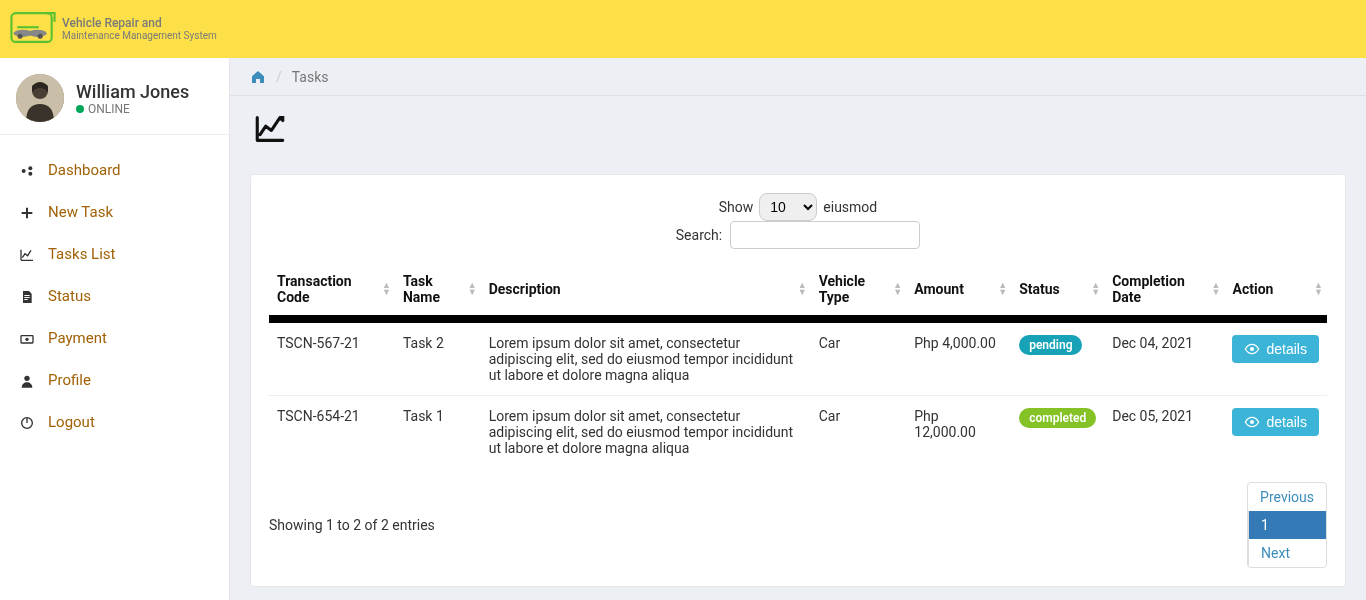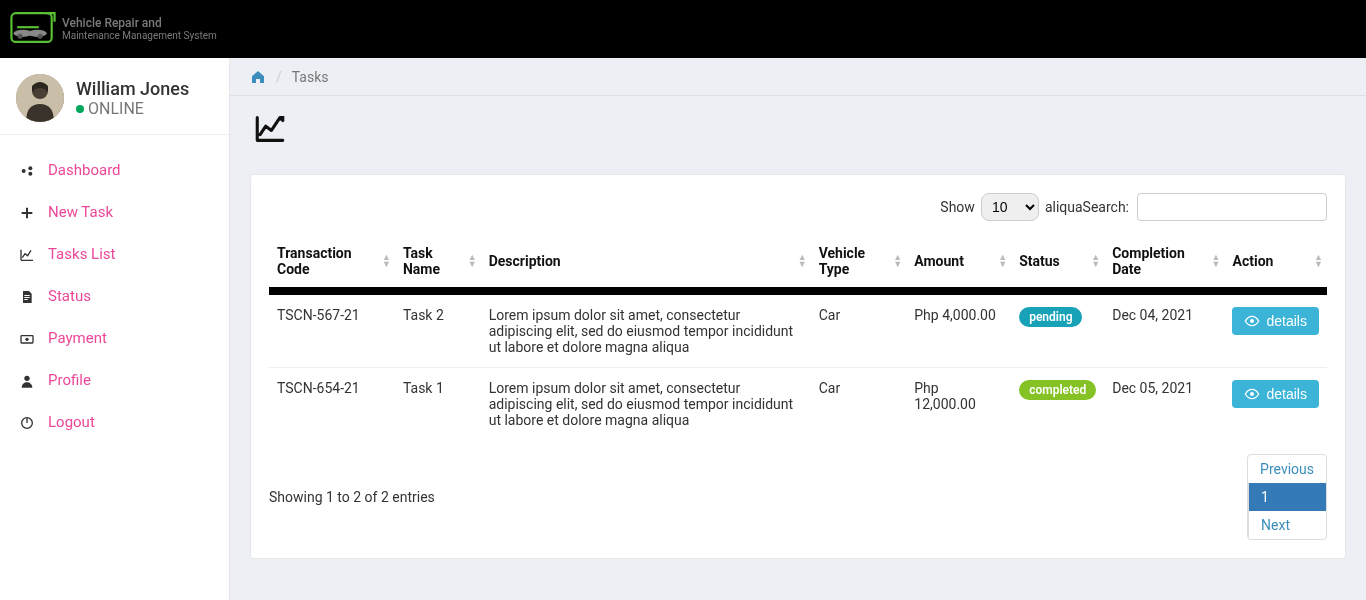--- a/index.html
+++ b/index.html
@@ -1,60 +1,60 @@
 <!DOCTYPE html>
 <html><head>
 <meta charset="utf-8">
 <style>
 * { box-sizing: border-box; margin: 0; padding: 0; }
 body { font-family: -apple-system, BlinkMacSystemFont, "Segoe UI", Roboto, "Helvetica Neue", Arial, sans-serif; font-size: 14px; color: #333; background: #ecf0f5; width: 1366px; height: 600px; overflow: hidden; }
 
 
-.topbar { background: #000000; height: 58px; display: flex; align-items: center; padding: 0 10px; }
+.topbar { background: #fde047; height: 58px; display: flex; align-items: center; padding: 0 10px; }
 .logo-wrap { display: flex; align-items: center; gap: 6px; }
 .logo-svg { width: 46px; height: 36px; }
 .brand-text { display: flex; flex-direction: column; line-height: 1.1; }
 .brand-line1 { color: #7a7a7a; font-size: 12px; font-weight: 500; }
 .brand-line2 { color: #7a7a7a; font-size: 10px; }
 
 
 .main { display: flex; height: 596px; }
 .sidebar { width: 230px; background: #fff; border-right: 1px solid #e7e7e7; }
 .content { flex: 1; padding: 0; overflow: auto; }
 
 
 .user-panel { padding: 16px 16px 12px 16px; display: flex; align-items: center; gap: 12px; border-bottom: 1px solid #eee; }
 .avatar { width: 48px; height: 48px; border-radius: 50%; background: linear-gradient(135deg,#b8a890,#6b5e4a); display:flex; align-items:center; justify-content:center; overflow:hidden; }
 .avatar svg { width: 48px; height: 48px; }
 .user-info { display:flex; flex-direction:column; }
 .user-name { font-size: 18px; font-weight: 500; color: #333; }
-.user-status { font-size: 16px; color: #777; display:flex; align-items:center; gap:4px; }
+.user-status { font-size: 12px; color: #777; display:flex; align-items:center; gap:4px; }
 .status-dot { width:8px; height:8px; background:#3c763d; border-radius:50%; display:inline-block; background:#00a65a; }
 
 
 .nav { list-style:none; padding: 14px 0; }
 .nav li { }
-.nav a { display:flex; align-items:center; gap:12px; padding: 12px 18px; color:#ec4899; text-decoration:none; font-size:15px; }
+.nav a { display:flex; align-items:center; gap:12px; padding: 12px 18px; color:#a16207; text-decoration:none; font-size:15px; }
 .nav .icon { width:18px; text-align:center; color:#333; }
 
 
 .breadcrumb { background: #ecf0f5; padding: 10px 20px; border-bottom: 1px solid #e0e0e0; display:flex; align-items:center; gap:10px; color:#777; font-size:14px; }
 .breadcrumb .home { color:#3c8dbc; }
 .breadcrumb .sep { color:#ccc; }
 
 
 .page-header { padding: 16px 20px 10px 20px; display:flex; align-items:center; gap:14px; }
 .page-header .ph-icon { font-size:32px; }
 .page-header h1 { font-size: 34px; font-weight: 500; color:#111; }
 
 
 .card { background:#fff; margin: 10px 20px; border-radius:4px; padding: 18px 18px 18px 18px; border:1px solid #e7e7e7; }
 
 
-.dt-top { display:flex; justify-content:flex-end; align-items:center; margin-bottom: 14px; font-size:14px; color:#333; }
+.dt-top { display:flex; justify-content:flex-end; align-items:center; margin-bottom: 14px; font-size:14px; color:#333;flex-direction:column; }
 .dt-len { display:flex; align-items:center; gap:6px; }
 .dt-len select { padding:4px 6px; border:1px solid #ccc; border-radius:8px; font-size:14px; }
 .dt-search { display:flex; align-items:center; gap:8px; }
 .dt-search input { padding:5px 8px; border:1px solid #ccc; border-radius:4px; width:190px; font-size:14px; }
 
 
 table.dt { width:100%; border-collapse:collapse; }
 table.dt thead th { text-align:left; font-weight:700; font-size:14px; padding:10px 8px; border-bottom:8px solid #000000; color:#111; position:relative; }
 table.dt tbody td { padding:12px 8px; border-top:1px solid #eee; vertical-align: top; font-size:14px; color:#333; }
 .sort-icons { position:absolute; right:4px; top:50%; transform:translateY(-50%); display:flex; flex-direction:column; font-size:9px; line-height:7px; color:#bbb; }
@@ -205,21 +205,21 @@
             <path d="M19 4l2 0 0 2" stroke="#111" stroke-width="2.2" fill="none"></path>
           </svg>
       </span>
     </div>
 
     <div class="card">
       <div class="dt-top">
         <div class="dt-len">
           <span>Show</span>
           <select id="length-select"><option value="10">10</option><option value="25">25</option><option value="50">50</option><option value="100">100</option></select>
-          <span>aliqua</span>
+          <span>eiusmod</span>
         </div>
         <div class="dt-search">
           <span>Search:</span>
           <input type="text" style="">
         </div>
       </div>
 
       <table class="dt">
         <thead>
           <tr>

